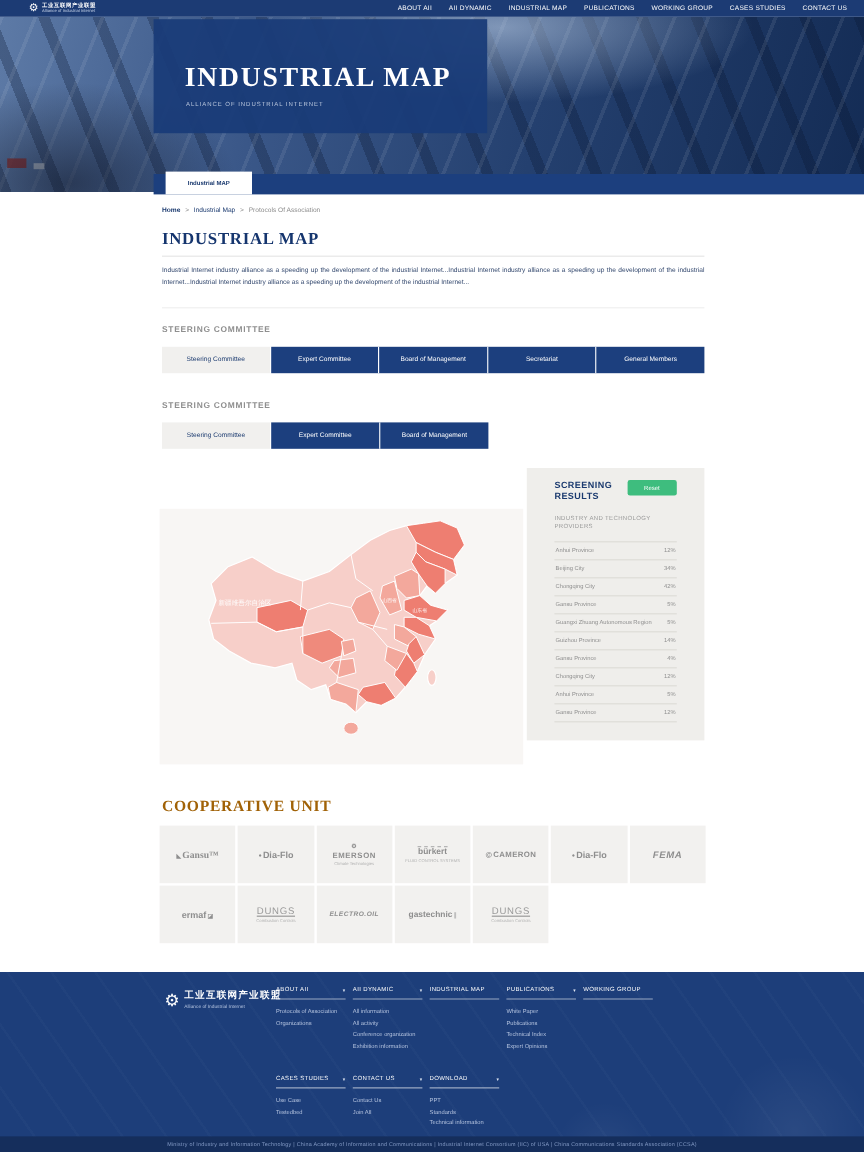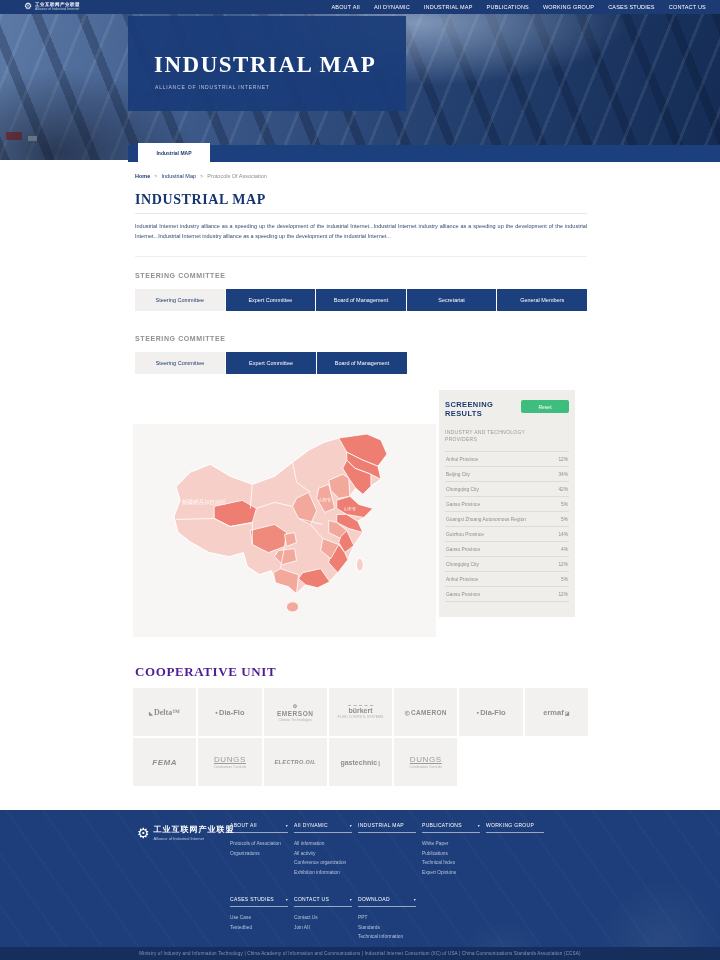--- a/index.html
+++ b/index.html
@@ -56,32 +56,32 @@
   .map-card { position:absolute; left:133px; top:424px; width:303px; height:213px; background:#f8f6f4; }
   .map-card svg { display:block; width:303px; height:213px; }
   .p-light { fill:#f7cfc9; stroke:#fff; stroke-width:1; }
   .p-med   { fill:#f3a89c; stroke:#fff; stroke-width:.8; }
   .p-dark  { fill:#ee7e71; stroke:#fff; stroke-width:.8; }
   .p-sich  { fill:#ef8a7c; stroke:#fff; stroke-width:.8; }
   .borderline { fill:none; stroke:#fff; stroke-width:.8; }
   .map-label { fill:#ffffff; opacity:.95; }
 
   
-  .panel { position:absolute; left:439px; top:390px; width:136px; height:227px; background:#efeeeb; padding:10px 6px; }
+  .panel { position:absolute; left:439px; top:390px; width:148px; height:227px; background:#efeeeb; padding:10px 23px; }
   .panel-head { display:flex; justify-content:space-between; align-items:flex-start; }
   .panel-title { color:#1b3a6f; font-weight:bold; font-size:7.5px; line-height:9px; letter-spacing:.4px; width:70px; }
   .reset-btn { width:48px; height:13px; background:#3ebd7e; color:#fff; font-size:5px; border:none; border-radius:2px; cursor:pointer; font-family:inherit; }
   .panel-cat { margin-top:11px; width:100px; font-size:5px; line-height:7px; color:#9a9a9a; letter-spacing:.3px; }
   .panel-list { margin-top:8px; border-top:1px solid #dedcd8; }
   .prow { display:flex; justify-content:space-between; align-items:center; padding:4.5px 1px; border-bottom:1px solid #dedcd8; }
   .prow .pname { font-size:4.8px; color:#8f8f8f; }
   .prow .pval { font-size:4.8px; color:#8f8f8f; }
 
   
-  .coop-title { position:absolute; left:135px; top:664px; color:#4c1d95; font-family:"Liberation Serif", serif; font-weight:bold; font-size:13px; letter-spacing:.6px; }
+  .coop-title { position:absolute; left:135px; top:664px; color:#a16207; font-family:"Liberation Serif", serif; font-weight:bold; font-size:13px; letter-spacing:.6px; }
   .coop-grid { position:absolute; left:133px; top:688px; width:455px; display:grid; grid-template-columns:repeat(7,1fr); gap:2px; }
   .cell { height:48px; background:#f2f1ef; display:flex; flex-direction:column; align-items:center; justify-content:center; color:#8e8e8e; cursor:pointer; overflow:hidden; }
   .cell .sub { font-size:3.5px; color:#b2b2b2; margin-top:1px; }
   .lg { white-space:nowrap; }
   .lg-delta { font-family:"Liberation Serif", serif; font-weight:bold; font-size:8px; } .lg-delta::before { content:"◣"; font-size:5px; margin-right:1px; }
   .lg-danfoss { font-family:"Liberation Serif", serif; font-style:italic; font-weight:bold; font-size:8px; }
   .lg-diaflo { font-weight:bold; font-size:7.5px; } .lg-diaflo::before { content:"●"; font-size:4.5px; margin-right:1px; vertical-align:1px; }
   .lg-emerson { font-weight:bold; font-size:6.5px; letter-spacing:.5px; } .lg-emerson::before { content:"⚙"; display:block; text-align:center; font-size:5px; margin-bottom:1px; }
   .lg-burkert { font-weight:bold; font-size:7px; border-top:1px dashed #b5b5b5; padding-top:1px; }
   .lg-cameron { font-weight:bold; font-size:6.5px; letter-spacing:.3px; } .lg-cameron::before { content:"Ⓒ"; font-size:5px; margin-right:1px; }
@@ -251,44 +251,44 @@
       <div class="prow">
           <span class="pname">Gansu Province</span>
           <span class="pval">12%</span>
         </div>
     </div>
   </div>
 
   <div class="coop-title">COOPERATIVE UNIT</div>
   <div class="coop-grid">
     <div class="cell">
-        <span class="lg lg-delta">Delta™</span>
+        <span class="lg lg-delta">Gansu™</span>
       </div>
     <div class="cell">
         <span class="lg lg-diaflo">Dia-Flo</span>
       </div>
     <div class="cell">
         <span class="lg lg-emerson">EMERSON</span>
         <span class="sub">Climate Technologies</span>
       </div>
     <div class="cell">
         <span class="lg lg-burkert">bürkert</span>
         <span class="sub">FLUID CONTROL SYSTEMS</span>
       </div>
     <div class="cell">
         <span class="lg lg-cameron">CAMERON</span>
       </div>
     <div class="cell">
         <span class="lg lg-diaflo">Dia-Flo</span>
       </div>
     <div class="cell">
+        <span class="lg lg-fema">FEMA</span>
+      </div>
+    <div class="cell">
         <span class="lg lg-ermaf">ermaf</span>
-      </div>
-    <div class="cell">
-        <span class="lg lg-fema">FEMA</span>
       </div>
     <div class="cell">
         <span class="lg lg-dungs">DUNGS</span>
         <span class="sub">Combustion Controls</span>
       </div>
     <div class="cell">
         <span class="lg lg-electro">ELECTRO.OIL</span>
       </div>
     <div class="cell">
         <span class="lg lg-gastechnic">gastechnic</span>

